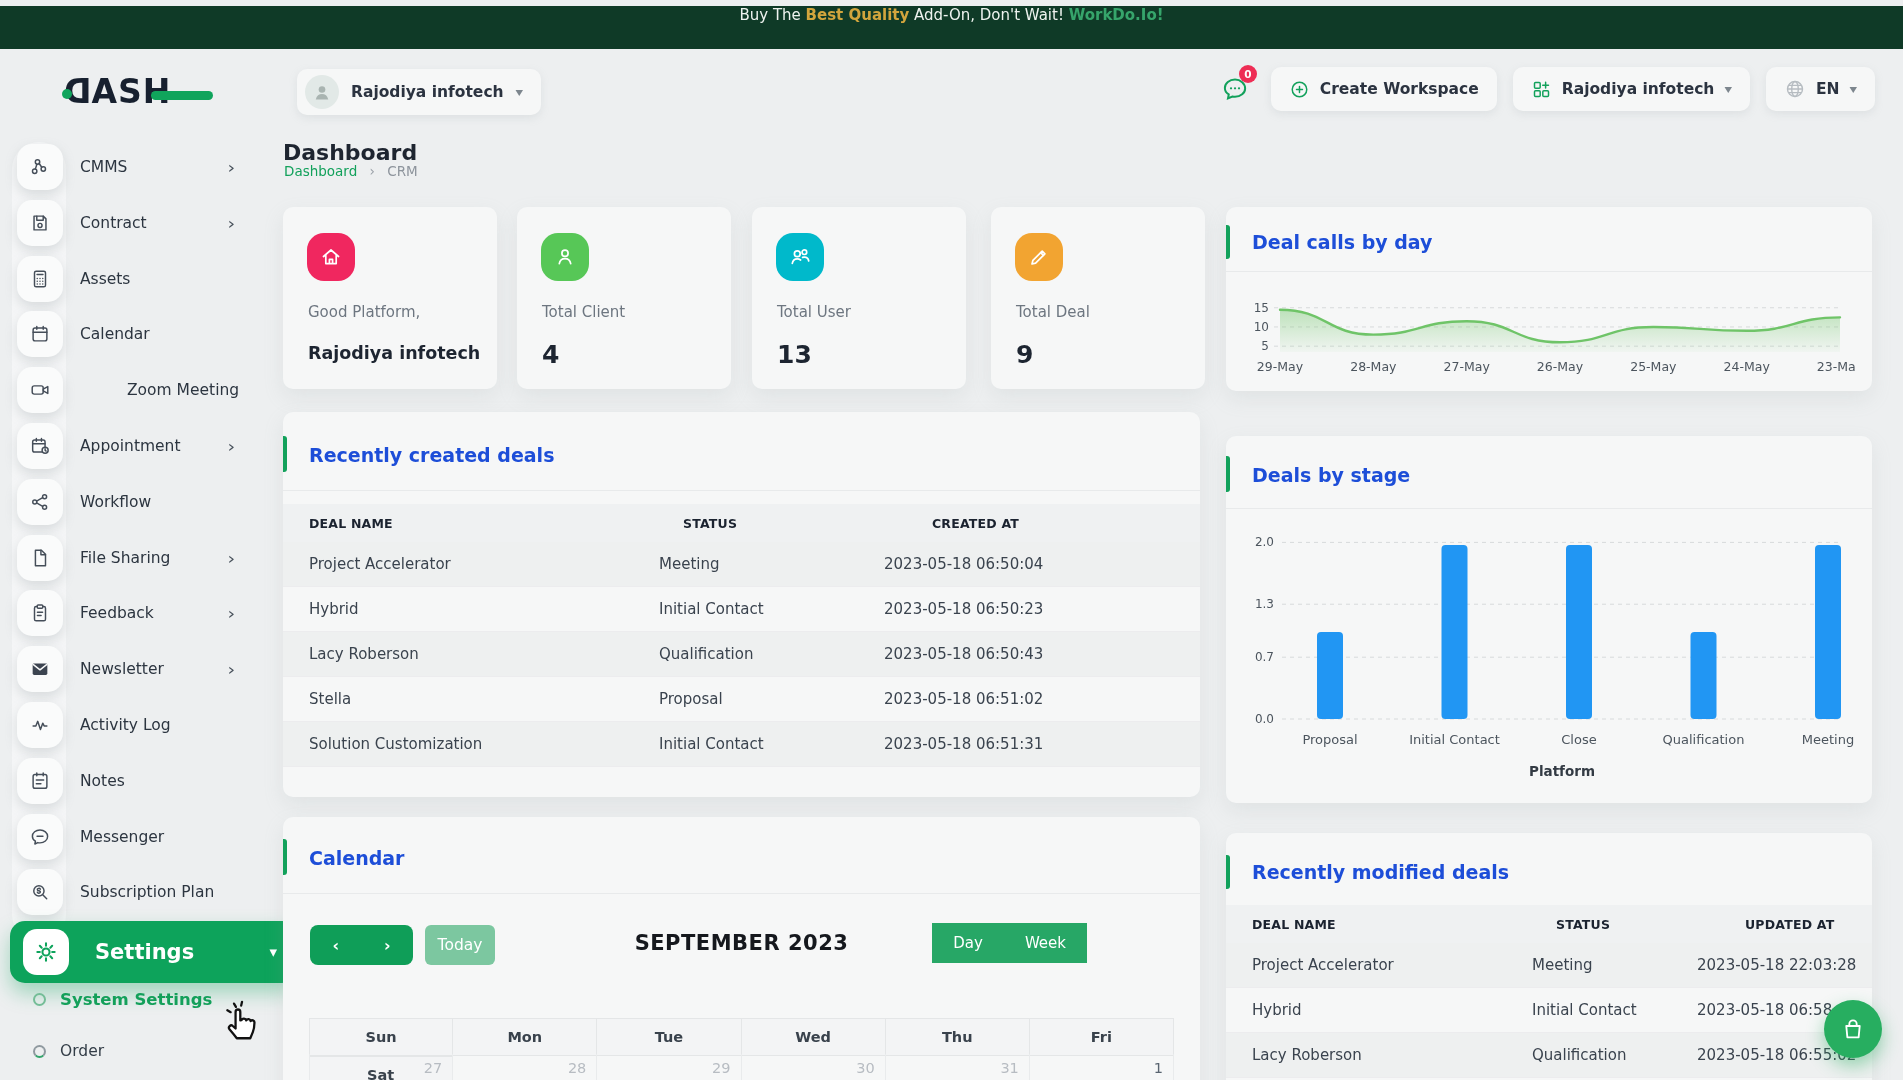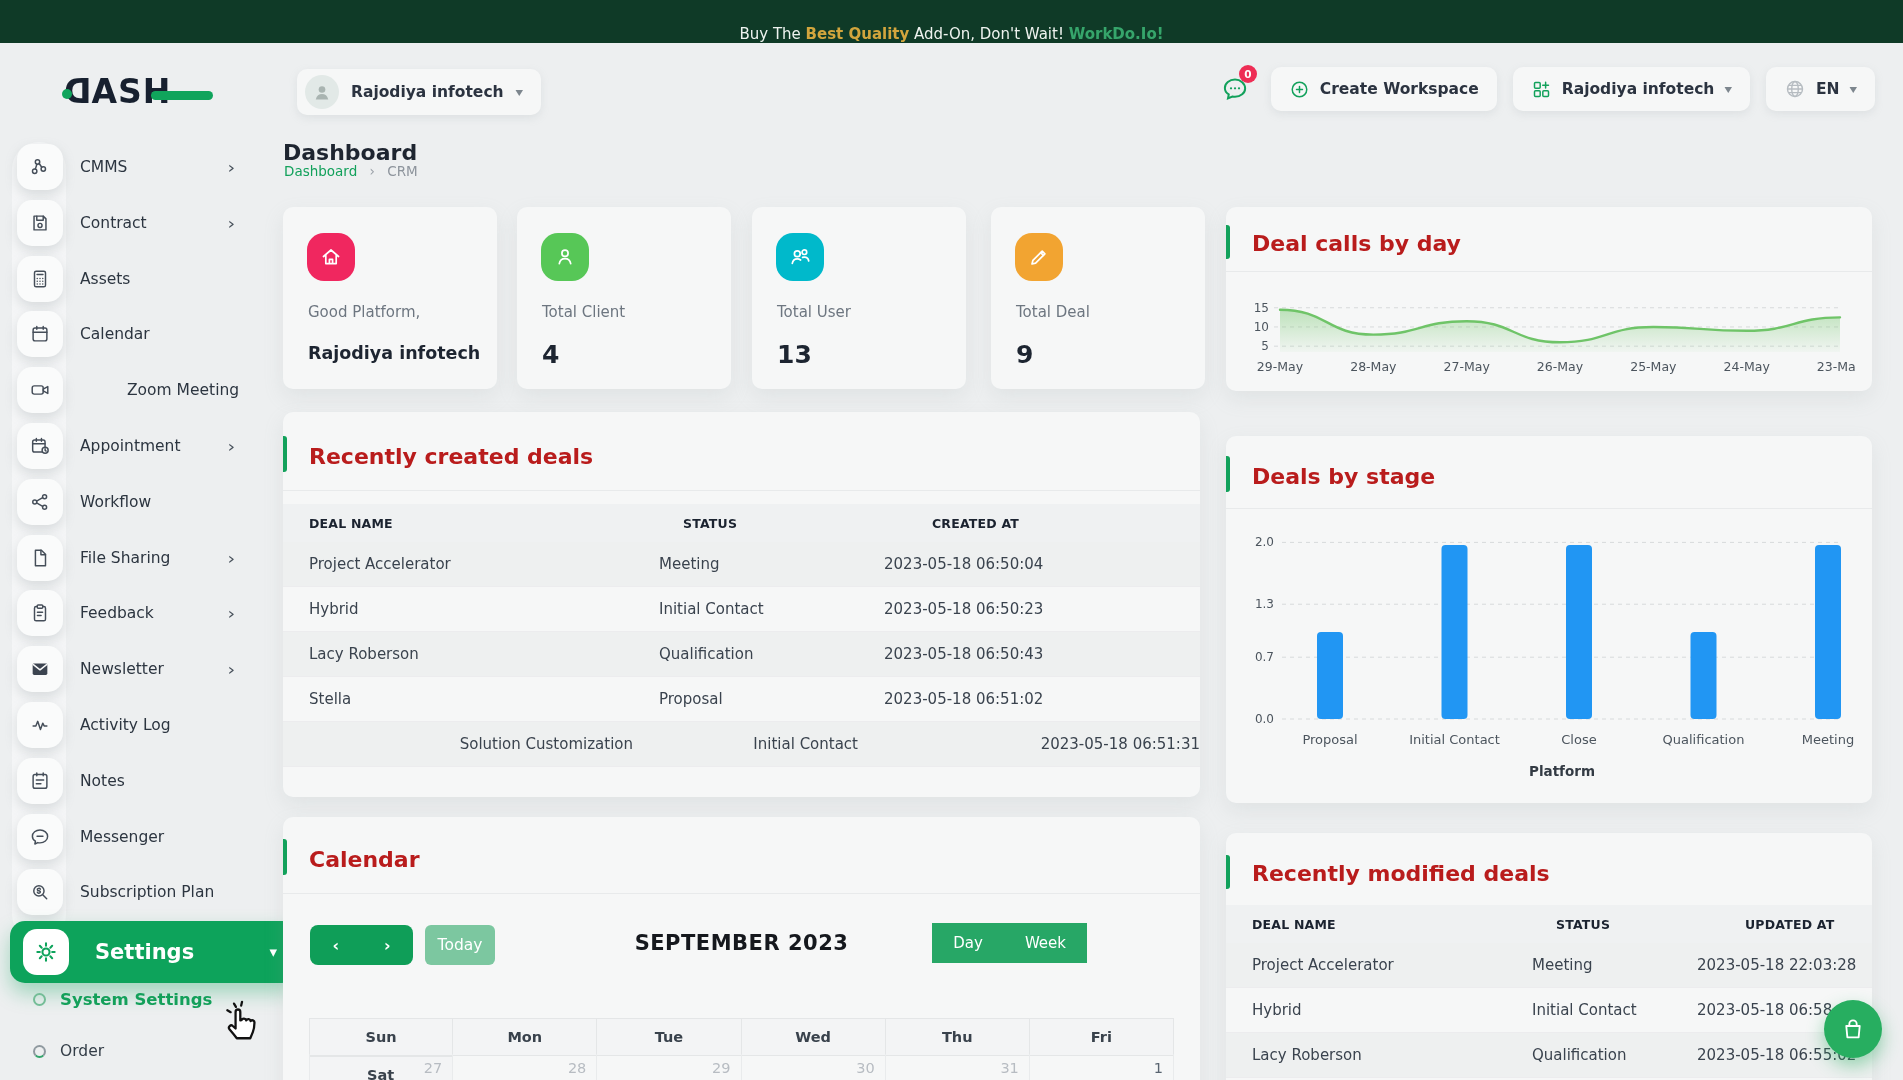--- a/index.html
+++ b/index.html
@@ -1,20 +1,20 @@
 <!DOCTYPE html>
 <html><head>
 <meta charset="utf-8">
 <style>
   html,body{margin:0;padding:0;}
   body{width:1903px;height:1080px;overflow:hidden;position:relative;background:#edeff0;
        font-family:"DejaVu Sans","Liberation Sans",sans-serif;color:#2a3340;}
   
-  .banner{position:absolute;left:0;top:0;width:1903px;height:43px;background:#0f3a27;
-          display:flex;align-items:flex-end;justify-content:center;}
+  .banner{position:absolute;left:0;top:6px;width:1903px;height:43px;background:#0f3a27;
+          display:flex;align-items:flex-start;justify-content:center;}
   .banner .txt{font-size:15px;color:#eef3ef;}
   .banner .hl{color:#d2a53d;font-weight:700;}
   .banner .lnk{color:#36a56b;font-weight:600;cursor:pointer;}
   
   .logo{position:absolute;left:63px;top:72px;width:150px;height:44px;}
   .logo .word{font-size:33px;font-weight:900;color:#17202f;letter-spacing:1px;position:relative;z-index:1;}
   .logo .word .flip{display:inline-block;transform:scaleX(-1);}
   .logo .dot{position:absolute;left:-1px;top:17px;width:10px;height:10px;border-radius:50%;background:#10a45c;z-index:2;}
   .logo .bar{position:absolute;left:88px;top:19px;width:62px;height:9px;border-radius:5px;background:#10a45c;z-index:2;}
   .pill{display:flex;align-items:center;background:#f6f7f7;border-radius:10px;height:46px;
@@ -56,21 +56,21 @@
   .crumbs .c-cur{color:#8d949c;}
   .card{position:absolute;background:#f6f7f7;border-radius:10px;box-shadow:0 8px 20px rgba(158,166,171,.16);}
   .stat{width:214px;height:182px;top:207px;}
   .stat-ic{position:absolute;left:24px;top:26px;width:48px;height:48px;border-radius:17px;
            display:flex;align-items:center;justify-content:center;}
   .stat-ic svg{stroke:#fff;fill:none;stroke-width:1.7;stroke-linecap:round;stroke-linejoin:round;width:24px;height:24px;}
   .stat-lbl{position:absolute;left:25px;top:96px;font-size:15px;color:#6d7680;}
   .stat-val{position:absolute;left:25px;top:133px;font-size:25px;font-weight:700;color:#1d2531;}
   .stat-name{position:absolute;left:25px;top:136px;font-size:17.5px;font-weight:700;color:#1d2531;}
   .accent{position:absolute;left:0;width:4px;background:#12a15b;border-radius:0 3px 3px 0;}
-  .sec-title{position:absolute;left:26px;font-size:22px;font-weight:700;color:#b91c1c;}
+  .sec-title{position:absolute;left:26px;font-size:19px;font-weight:700;color:#1d4ed8;}
   .divider{position:absolute;left:0;right:0;height:1px;background:#e8eaeb;}
   .trow{display:grid;align-items:center;border-bottom:1px solid #ececee;}
   .thead{background:#eff1f2;height:38px;font-size:12.5px;font-weight:700;color:#1b2330;letter-spacing:.2px;border-bottom:none;gap:24px;}
   .trow:not(.thead){height:44px;font-size:15px;color:#3a434e;}
   .trow.odd{background:rgba(110,122,132,.055);}
   .tc{padding-left:26px;white-space:nowrap;overflow:hidden;}
   
   .cal-toolbar-btn{position:absolute;border-radius:8px;display:flex;align-items:center;justify-content:center;cursor:pointer;}
   .pn{left:27px;top:108px;width:103px;height:40px;background:#0f9e58;}
   .pn span{flex:1;text-align:center;color:#fff;font-size:16px;font-weight:700;cursor:pointer;}
@@ -402,21 +402,21 @@
       <div class="trow odd" style="grid-template-columns: 350px 225px 1fr;">
         <span class="tc">Lacy Roberson</span>
         <span class="tc">Qualification</span>
         <span class="tc">2023-05-18 06:50:43</span>
       </div>
       <div class="trow" style="grid-template-columns: 350px 225px 1fr;">
         <span class="tc">Stella</span>
         <span class="tc">Proposal</span>
         <span class="tc">2023-05-18 06:51:02</span>
       </div>
-      <div class="trow odd" style="grid-template-columns: 350px 225px 1fr; text-align: right;">
+      <div class="trow odd" style="grid-template-columns: 350px 225px 1fr;">
         <span class="tc">Solution Customization</span>
         <span class="tc">Initial Contact</span>
         <span class="tc">2023-05-18 06:51:31</span>
       </div>
     </div>
 </div>
 
 <div class="card" style="left:283px;top:817px;width:917px;height:420px;">
   <span class="accent" style="top:22px;height:36px;"></span>
   <span class="sec-title" style="top:30px;">Calendar</span>

